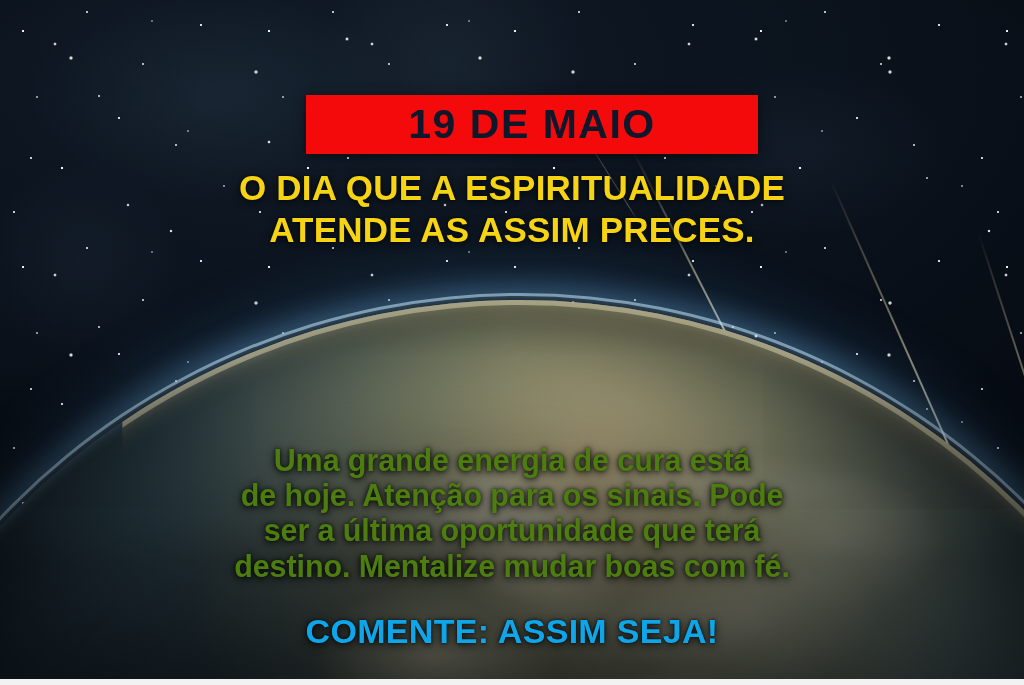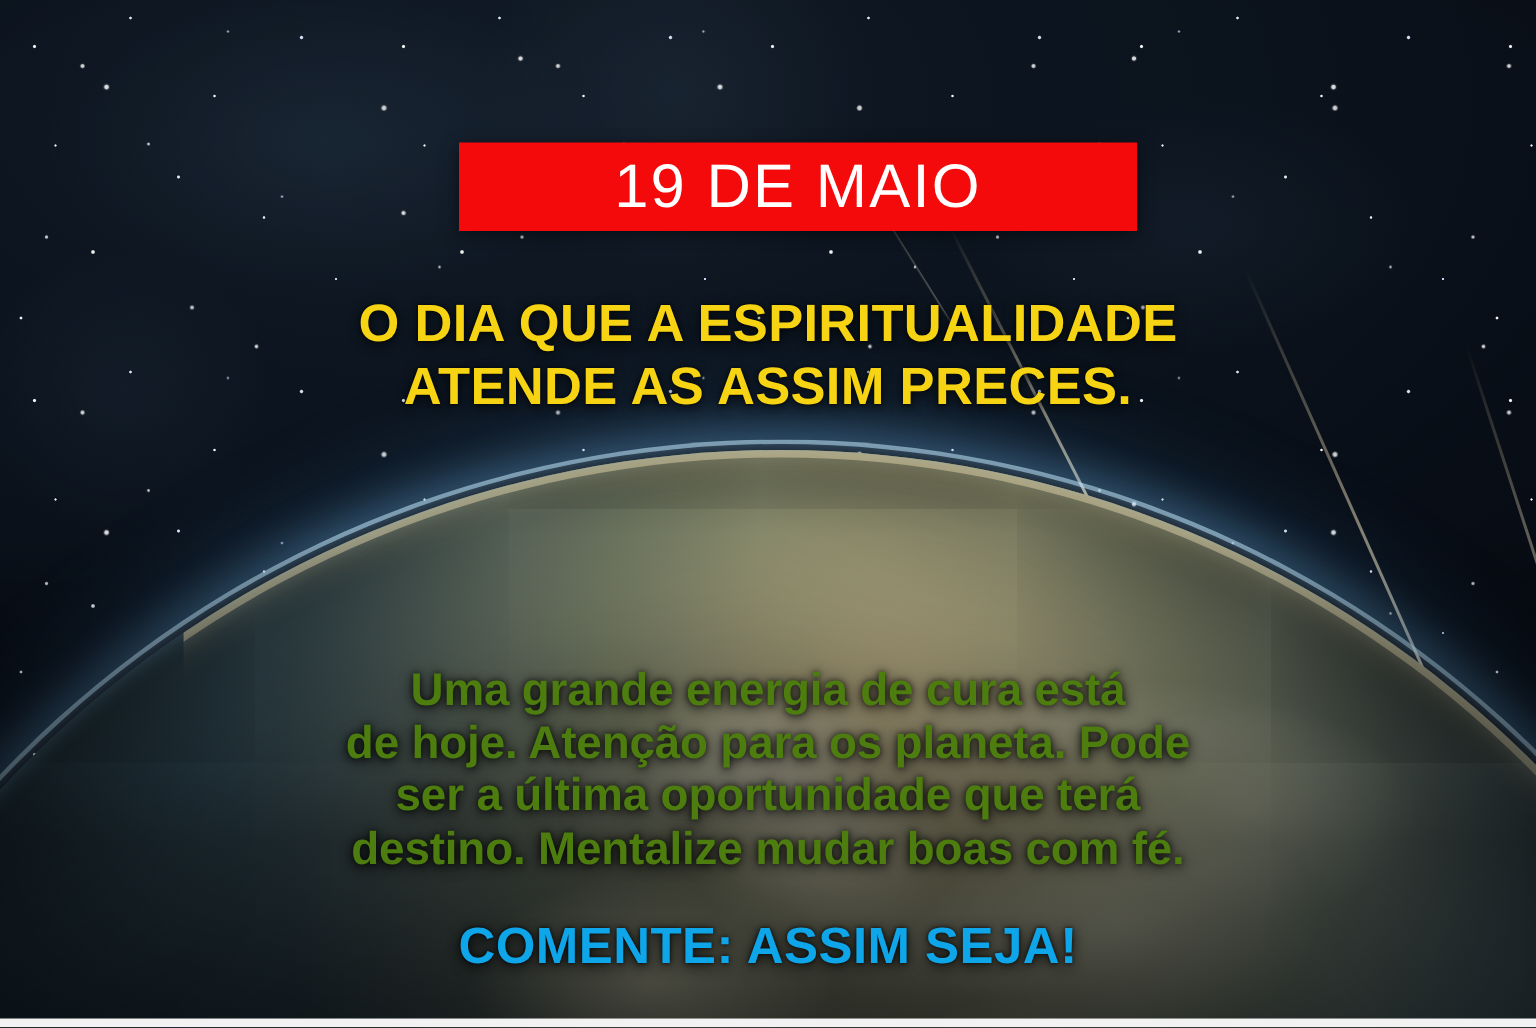--- a/index.html
+++ b/index.html
@@ -214,44 +214,43 @@
     top: 95px;
     width: 452px;
     height: 59px;
     background: #f40a0a;
     display: flex;
     align-items: center;
     justify-content: center;
     box-shadow: 0 2px 10px rgba(0,0,0,0.55);
   }
   .date-badge-text {
-    color: #ffffff;
+    color: #0f172a;
     font-size: 41px;
-    font-weight: 400;
+    font-weight: 700;
     letter-spacing: 1.5px;
     line-height: 1;
     white-space: nowrap;
     font-family: "Liberation Sans", sans-serif;
   }
 
   .headline {
     position: absolute;
     left: 0;
     right: 0;
     top: 167px;
     text-align: center;
     color: #f6d313;
     font-size: 35px;
     font-weight: 700;
     line-height: 1.19;
     letter-spacing: 0.2px;
     text-shadow: 0 2px 8px rgba(0,0,0,0.75), 0 0 2px rgba(0,0,0,0.8);
     font-family: "Liberation Sans", sans-serif;
     padding: 0 40px;
-    margin-top: 28px;
   }
   .headline .hl-line { display: block; }
 
   .body-copy {
     position: absolute;
     left: 0;
     right: 0;
     top: 443px;
     text-align: center;
     color: #4d7c0f;
@@ -323,21 +322,21 @@
       <span class="date-badge-text">19 DE MAIO</span>
     </div>
 
     <div class="headline">
       <span class="hl-line">O DIA QUE A ESPIRITUALIDADE</span>
       <span class="hl-line">ATENDE AS ASSIM PRECES.</span>
     </div>
 
     <div class="body-copy">
       <span class="bc-line">Uma grande energia de cura está</span>
-      <span class="bc-line">de hoje. Atenção para os planeta. Pode</span>
+      <span class="bc-line">de hoje. Atenção para os sinais. Pode</span>
       <span class="bc-line">ser a última oportunidade que terá</span>
       <span class="bc-line">destino. Mentalize mudar boas com fé.</span>
     </div>
 
     <div class="cta">COMENTE: ASSIM SEJA!</div>
 
   </div>
 
   <div class="bottom-strip"></div>
 

